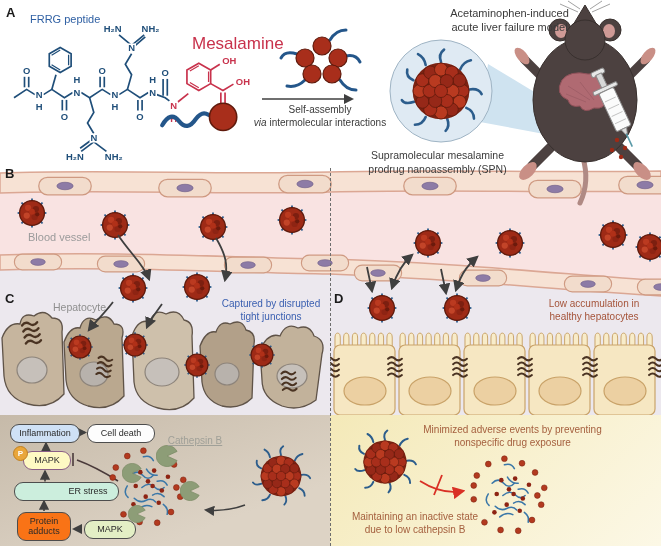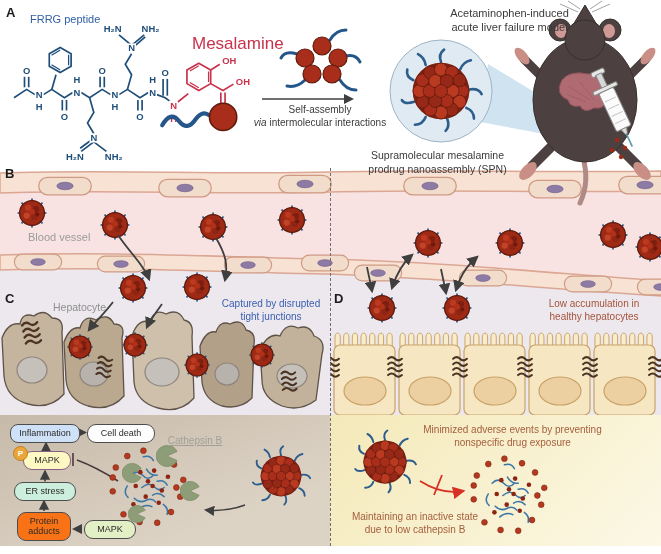--- a/index.html
+++ b/index.html
@@ -305,33 +305,33 @@
       <line x1="73" y1="38" x2="73" y2="51"></line>
     </g>
     <use href="#sym-disp" x="102" y="28" width="92" height="92"></use>
     <use href="#sym-pac" x="156" y="30" width="22" height="22"></use>
     <use href="#sym-pac" x="122" y="48" width="20" height="20"></use>
     <use href="#sym-pac" x="180" y="66" width="20" height="20"></use>
     <use href="#sym-pac" x="128" y="90" width="18" height="18"></use>
     <use href="#sym-spn" x="248" y="28" width="66" height="66"></use>
   </svg>
 
-  <div class="pill" style="left:10px;top:424px;width:68px;height:17px;background:#cfe1f6;border-radius:8px;">
+  <div class="pill" style="left:10px;top:424px;width:68px;height:17px;background:#cfe1f6;">
       <span>Inflammation</span>
     </div>
   <div class="pill" style="left:87px;top:424px;width:66px;height:17px;background:#fdfdfd;">
       <span>Cell death</span>
     </div>
   <div class="pill" style="left:23px;top:451px;width:46px;height:17px;background:#fef9c3;border-color:#8a5f86;">
       <span>MAPK</span>
     </div>
   <div class="pill" style="left:13px;top:446px;width:13px;height:13px;border-radius:50%;background:#e9a63a;border-color:#c07f1f;color:#fff;font-size:8px;font-weight:bold;">
       <span>P</span>
     </div>
-  <div class="pill" style="left:14px;top:482px;width:60px;height:17px;background:#cceedd;">
+  <div class="pill" style="left:14px;top:482px;width:60px;height:17px;background:#cceedd;padding-left:43px;">
       <span>ER stress</span>
     </div>
   <div class="pill" style="left:17px;top:512px;width:52px;height:27px;background:#f97316;">
     <span><span>Protein</span><br><span>adducts</span></span>
   </div>
   <div class="pill" style="left:84px;top:520px;width:50px;height:17px;background:#e3efc5;">
       <span>MAPK</span>
     </div>
 
   <div class="abs" style="left:330px;top:415px;width:331px;height:131px;background:linear-gradient(135deg,#f4e9b8,#fcf8e6);"></div>

